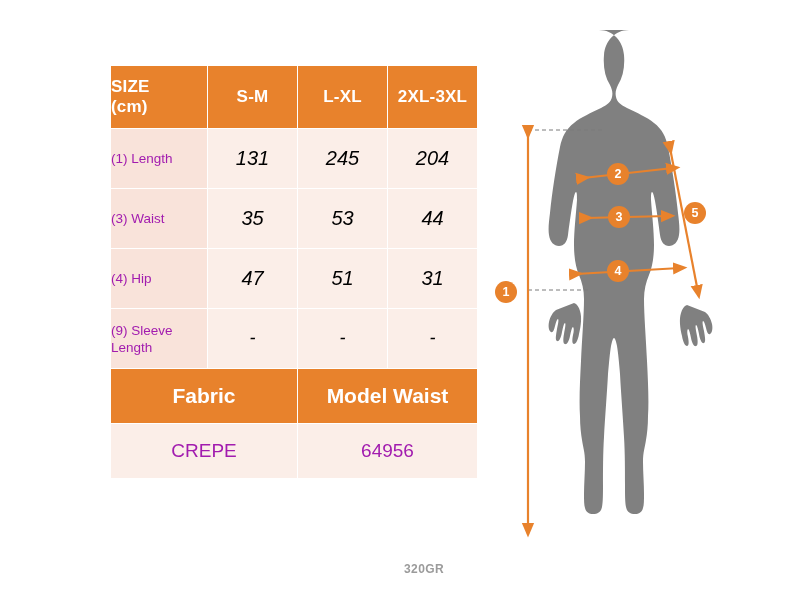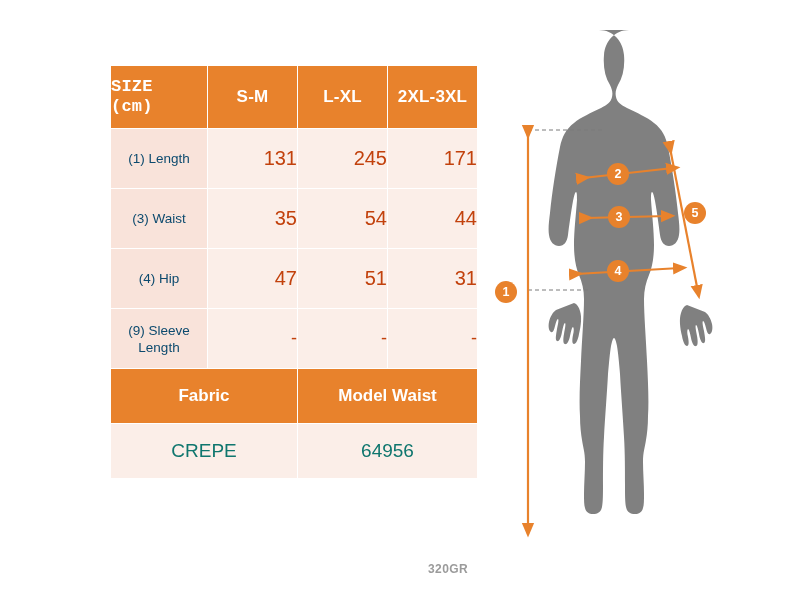--- a/index.html
+++ b/index.html
@@ -45,63 +45,64 @@
     letter-spacing: .2px;
   }
   .hdr.left {
     text-align: left;
     padding-left: 28px;
     font-size: 17px;
     line-height: 20px;
   }
   .rowlabel {
     background: #f9e3da;
-    color: #0c4a6e;
+    color: #a21caf;
     font-size: 13.5px;
-    text-align: center;
+    text-align: left;
     vertical-align: middle;
     height: 59px;
     line-height: 17px;
     padding: 0 6px;
   }
   .val {
     background: #fbeee8;
-    color: #c2410c;
+    color: #000000;
     font-size: 20px;
-    text-align: right;
+    text-align: center;
     vertical-align: middle;
     height: 59px;
+    font-style: italic;
   }
   .val.dash {
     font-size: 18px;
   }
   .footer-hdr {
     background: #e8822c;
     color: #ffffff;
     font-weight: bold;
-    font-size: 17px;
+    font-size: 21px;
     text-align: center;
     vertical-align: middle;
     height: 54px;
   }
   .footer-val {
     background: #fbeee8;
-    color: #0f766e;
+    color: #a21caf;
     font-size: 19px;
     text-align: center;
     vertical-align: middle;
     height: 54px;
   }
-  .col-label { width: 96px; font-family: Liberation Mono, monospace; }
+  .col-label { width: 96px; }
   .col-v { width: 89px; }
 
   
   #watermark {
     position: absolute;
-    left: 428px;
+    left: 404px;
     top: 562px;
     font-size: 12px;
     font-weight: bold;
     color: #9b9b9b;
     letter-spacing: .4px;
   }
 
   
   #figure-area {
     position: absolute;
@@ -142,28 +143,28 @@
         </th>
         <th class="hdr col-v">S-M</th>
         <th class="hdr col-v">L-XL</th>
         <th class="hdr col-v">2XL-3XL</th>
       </tr>
 
       <tr>
         <td class="rowlabel">(1) Length</td>
         <td class="val">131</td>
         <td class="val">245</td>
-        <td class="val">171</td>
+        <td class="val">204</td>
       </tr>
 
 
       <tr>
         <td class="rowlabel">(3) Waist</td>
         <td class="val">35</td>
-        <td class="val">54</td>
+        <td class="val">53</td>
         <td class="val">44</td>
       </tr>
 
       <tr>
         <td class="rowlabel">(4) Hip</td>
         <td class="val">47</td>
         <td class="val">51</td>
         <td class="val">31</td>
       </tr>
 

